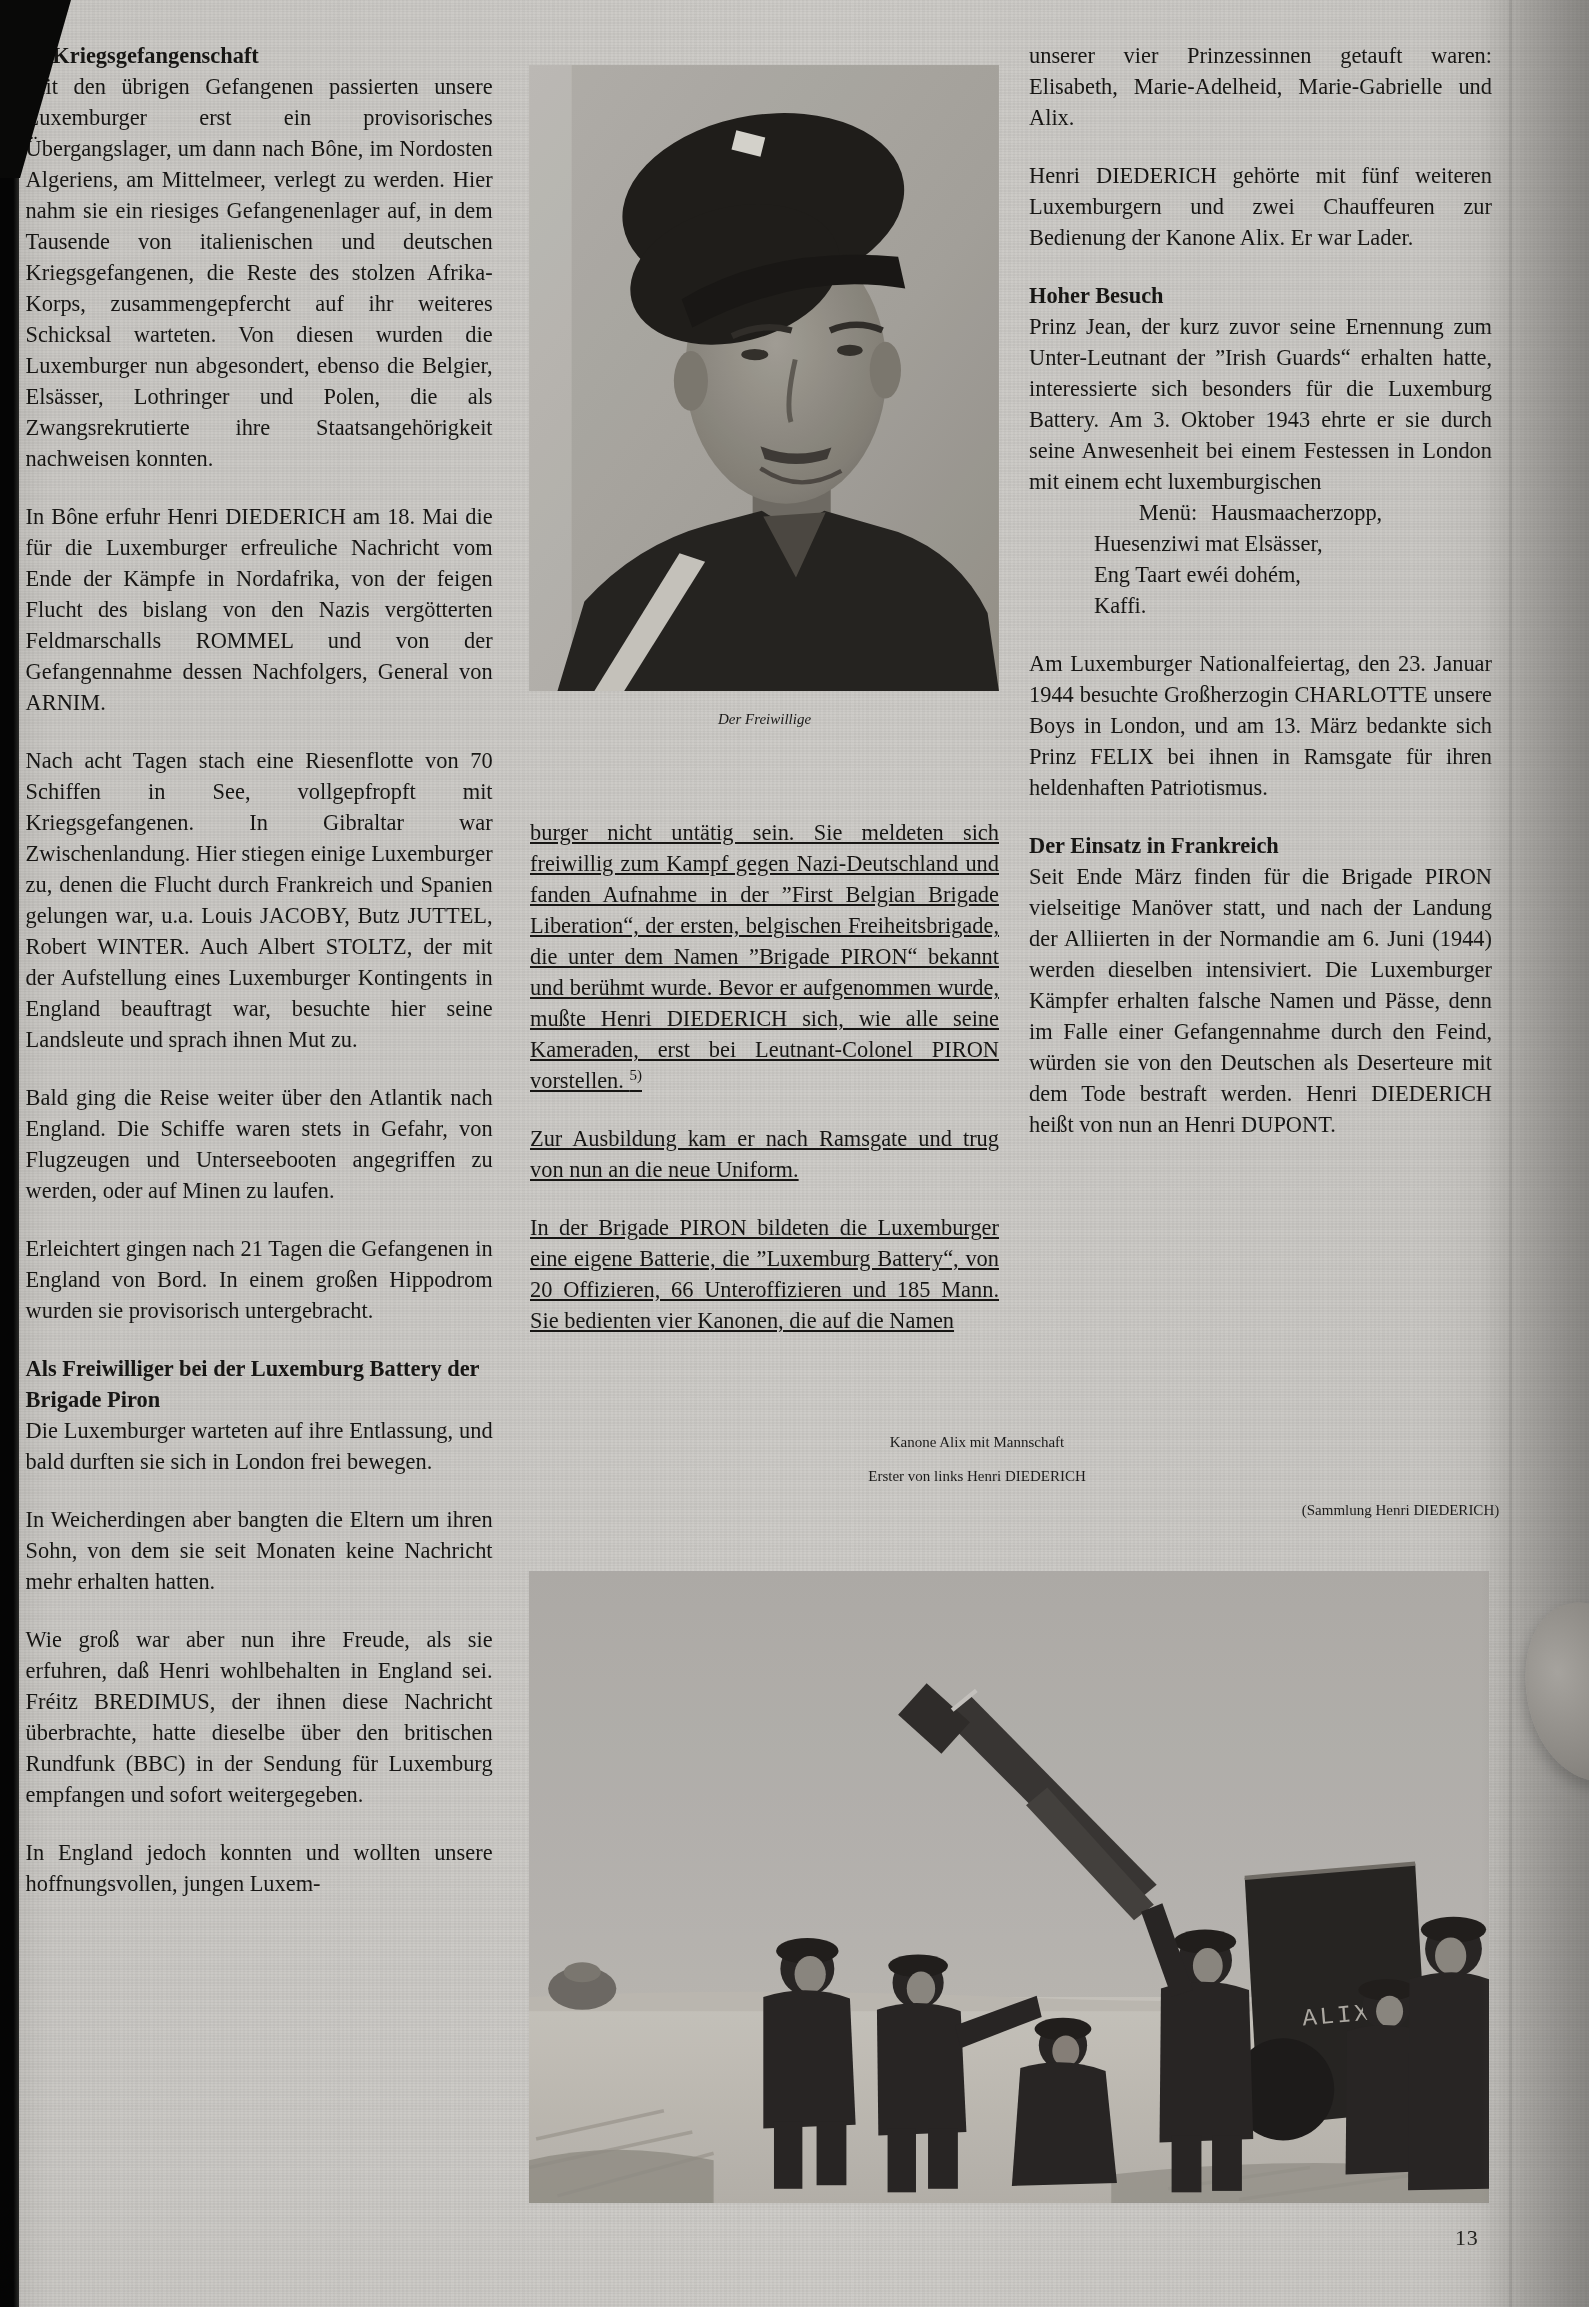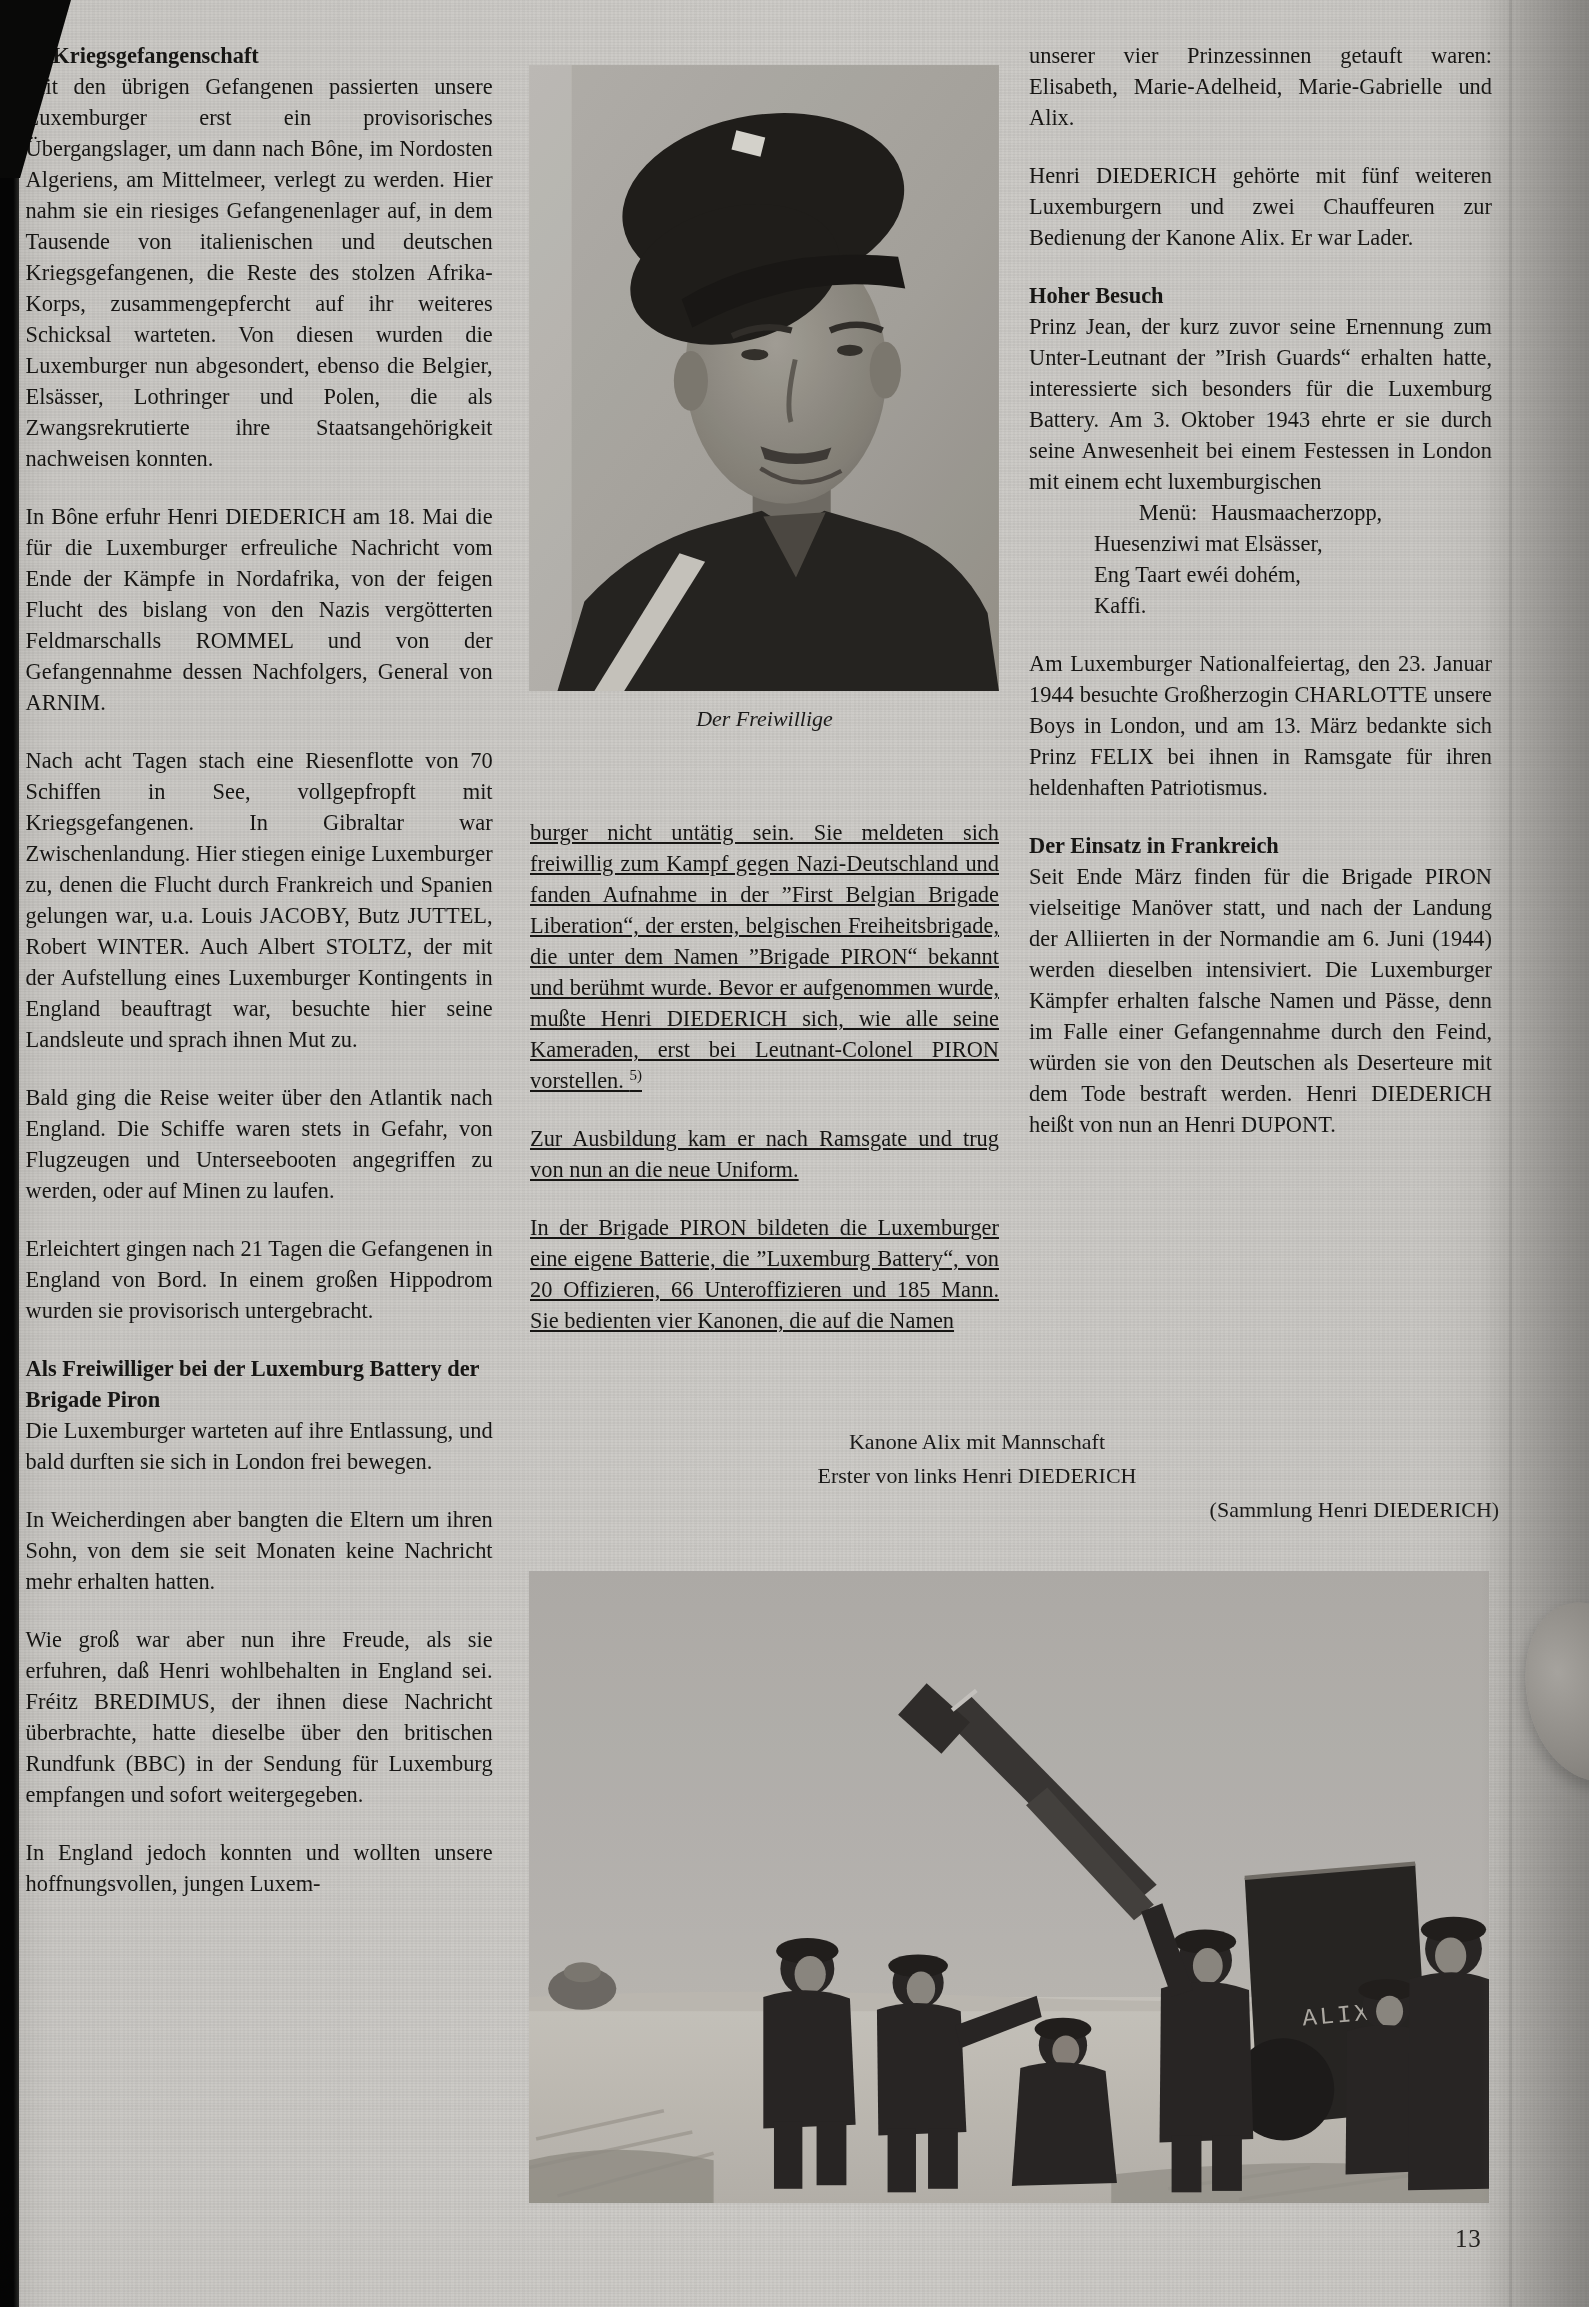--- a/index.html
+++ b/index.html
@@ -48,32 +48,32 @@
   .col{
     position:absolute;
     color:#171614;
     font-size:22.4px;line-height:31px;
     text-align:justify;
   }
   .col p{margin:27px 0 0 0;}
   .col p.first{margin-top:0;}
   .head{font-weight:bold;margin:27px 0 0 0;text-align:left;}
   .head.first{margin-top:0;}
-  .caption-block{position:absolute;color:#1b1a19;font-size:22px;line-height:34px;}
+  .caption-block{position:absolute;color:#1b1a19;font-size:15px;line-height:34px;}
   .cap-italic{font-style:italic;text-align:center;}
   .cap-roman{text-align:center;}
   .photo-frame{position:absolute;overflow:hidden;}
   .menu-block{margin-top:0;}
   .menu-line{margin-left:65px;text-align:left;}
   .menu-first{text-align:center;}
   .menu-first .menu-item{margin-left:14px;}
   sup{font-size:15px;line-height:0;vertical-align:super;}
   .page-number{
     position:absolute;left:1455px;top:2225px;
-    font-size:25px;color:#23221f;letter-spacing:0.7px;
+    font-size:22px;color:#23221f;letter-spacing:0.7px;
   }
   .cap-group-line{text-align:center;padding-right:78px;}
   .cap-group-credit{text-align:right;font-style:normal;padding-right:2.8px;}
 </style>
 </head>
 <body>
 
 <div class="page">
   <div class="grain"></div>
 

